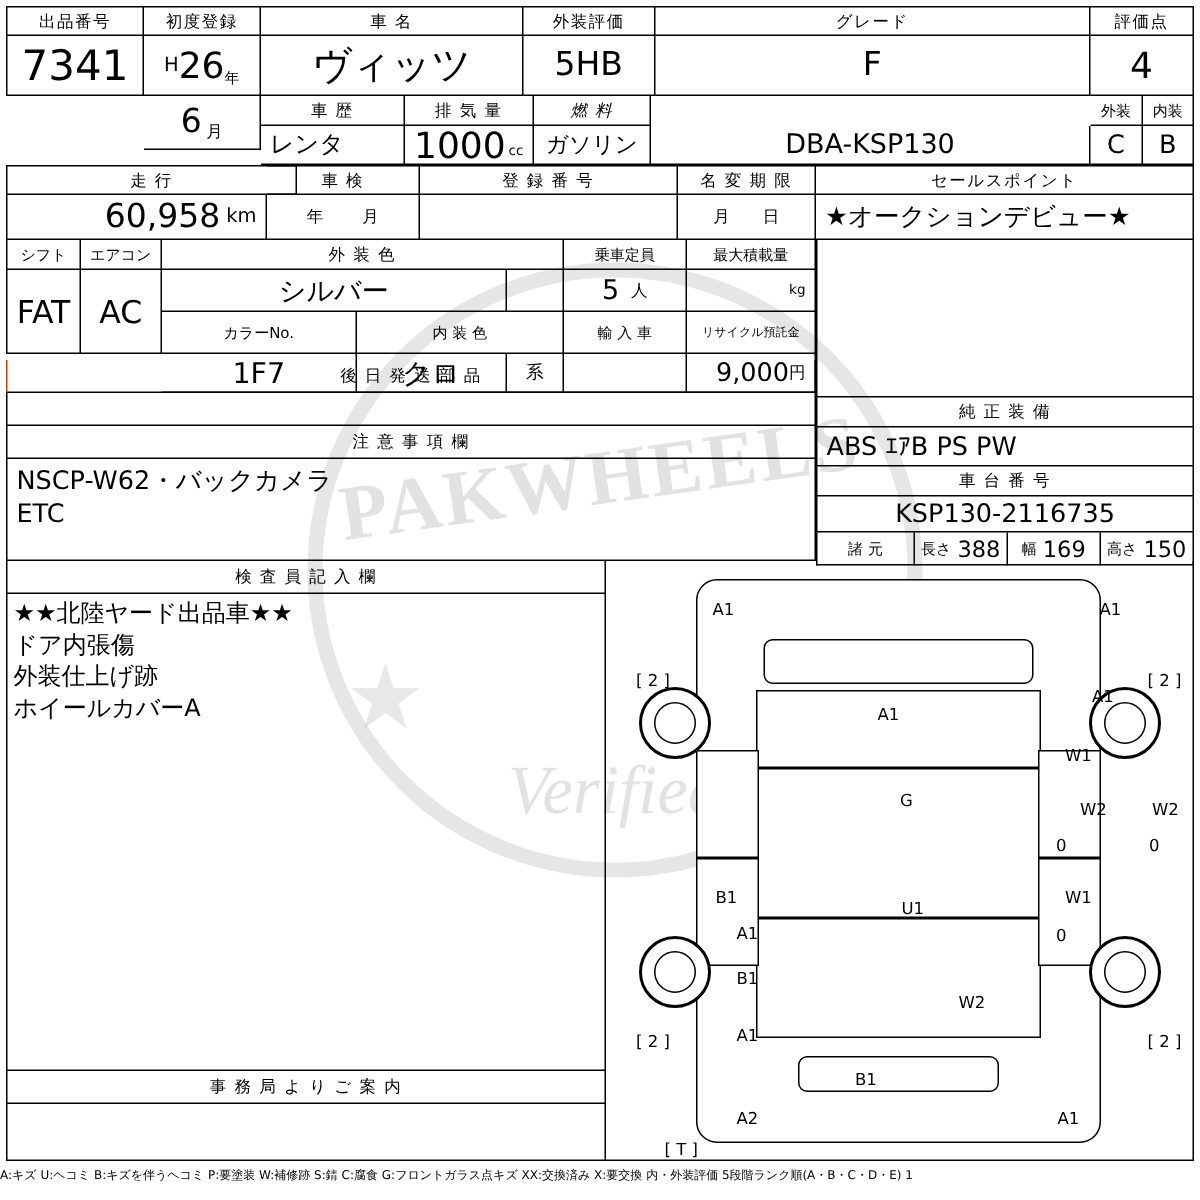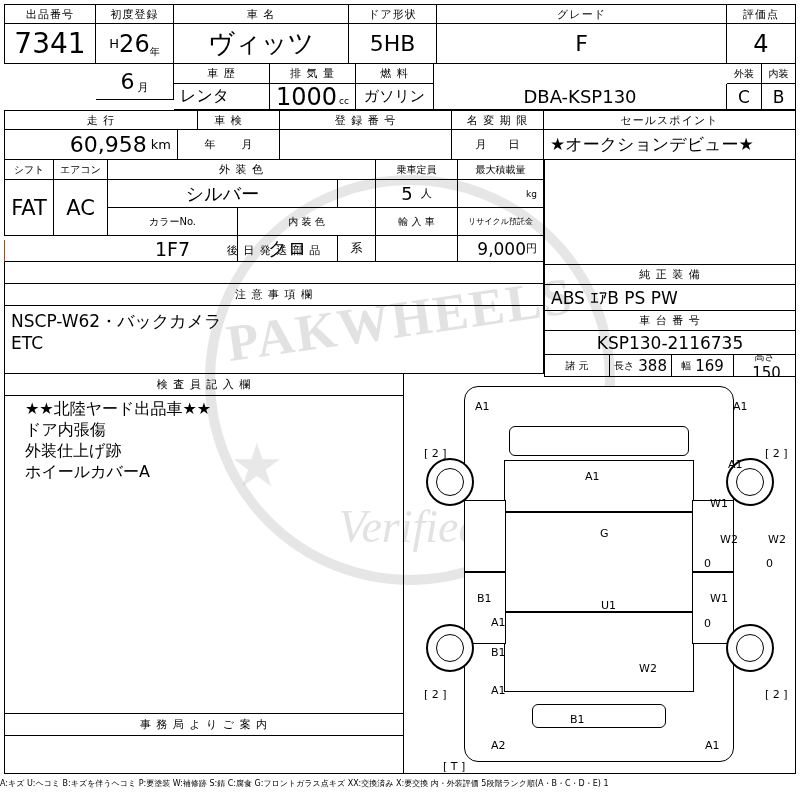--- a/index.html
+++ b/index.html
@@ -78,32 +78,32 @@
   <div class="cell lbl" style="left:96px;top:4px;width:78px;height:20px;border-left:none;">初度登録</div>
   <div class="cell" style="left:96px;top:24px;width:78px;height:40px;border-top:none;border-left:none;">
     <span style="font-size:13px;">H</span>
     <span style="font-size:24px;">26</span>
     <span style="font-size:10px;align-self:flex-end;padding-bottom:4px;">年</span>
   </div>
 
   <div class="cell lbl" style="left:174px;top:4px;width:175px;height:20px;border-left:none;">車 名</div>
   <div class="cell" style="left:174px;top:24px;width:175px;height:40px;border-top:none;border-left:none;font-size:26px;">ヴィッツ</div>
 
-  <div class="cell lbl" style="left:349px;top:4px;width:88px;height:20px;border-left:none;">ドア形状</div>
+  <div class="cell lbl" style="left:349px;top:4px;width:88px;height:20px;border-left:none;">外装評価</div>
   <div class="cell" style="left:349px;top:24px;width:88px;height:40px;border-top:none;border-left:none;font-size:22px;">5HB</div>
 
   <div class="cell lbl" style="left:437px;top:4px;width:290px;height:20px;border-left:none;">グレード</div>
   <div class="cell" style="left:437px;top:24px;width:290px;height:40px;border-top:none;border-left:none;font-size:22px;">F</div>
 
   <div class="cell lbl" style="left:727px;top:4px;width:69px;height:20px;border-left:none;">評価点</div>
   <div class="cell" style="left:727px;top:24px;width:69px;height:40px;border-top:none;border-left:none;font-size:24px;">4</div>
 
   <div class="cell lbl" style="left:174px;top:64px;width:96px;height:20px;border-left:none;border-top:none;">車 歴</div>
   <div class="cell lbl" style="left:270px;top:64px;width:86px;height:20px;border-left:none;border-top:none;">排 気 量</div>
-  <div class="cell lbl" style="left:356px;top:64px;width:78px;height:20px;border-left:none;border-top:none;">燃 料</div>
+  <div class="cell lbl" style="left:356px;top:64px;width:78px;height:20px;border-left:none;border-top:none;font-style:italic;">燃 料</div>
 
   <div class="cell" style="left:96px;top:64px;width:78px;height:36px;border-left:none;border-top:none;">
     <span style="font-size:22px;">6</span>
     <span style="font-size:11px;align-self:flex-end;padding-bottom:4px;padding-left:3px;">月</span>
   </div>
   <div class="cell left" style="left:174px;top:84px;width:96px;height:26px;border-left:none;border-top:none;font-size:16px;">レンタ</div>
   <div class="cell" style="left:270px;top:84px;width:86px;height:26px;border-left:none;border-top:none;">
     <span style="font-size:24px;">1000</span>
     <span style="font-size:9px;align-self:flex-end;padding-bottom:3px;padding-left:2px;">cc</span>
   </div>
@@ -189,27 +189,27 @@
 
   <div class="cell lbl-s" style="left:544px;top:355px;width:66px;height:22px;border-top:none;">諸 元</div>
   <div class="cell" style="left:610px;top:355px;width:62px;height:22px;border-top:none;border-left:none;">
     <span style="font-size:10px;">長さ</span>
     <span style="font-size:15px;padding-left:4px;">388</span>
   </div>
   <div class="cell" style="left:672px;top:355px;width:62px;height:22px;border-top:none;border-left:none;">
     <span style="font-size:10px;">幅</span>
     <span style="font-size:15px;padding-left:4px;">169</span>
   </div>
-  <div class="cell" style="left:734px;top:355px;width:62px;height:22px;border-top:none;border-left:none;flex-direction:column;">
+  <div class="cell" style="left:734px;top:355px;width:62px;height:22px;border-top:none;border-left:none;">
     <span style="font-size:10px;">高さ</span>
     <span style="font-size:15px;padding-left:4px;">150</span>
   </div>
 
   <div class="cell lbl" style="left:4px;top:374px;width:400px;height:22px;border-top:none;">検 査 員 記 入 欄</div>
-  <div class="cell" style="left:4px;top:396px;width:400px;height:318px;border-top:none;flex-direction:column;align-items:flex-start;justify-content:flex-start;padding:2px 0 0 20px;">
+  <div class="cell" style="left:4px;top:396px;width:400px;height:318px;border-top:none;flex-direction:column;align-items:flex-start;justify-content:flex-start;padding:2px 0 0 4px;">
     <div style="font-size:16px;line-height:21px;">★★北陸ヤード出品車★★</div>
     <div style="font-size:16px;line-height:21px;">ドア内張傷</div>
     <div style="font-size:16px;line-height:21px;">外装仕上げ跡</div>
     <div style="font-size:16px;line-height:21px;">ホイールカバーA</div>
   </div>
 
   <div class="cell lbl" style="left:4px;top:714px;width:400px;height:22px;border-top:none;">事 務 局 よ り ご 案 内</div>
   <div class="cell" style="left:4px;top:736px;width:400px;height:38px;border-top:none;"></div>
 
   <div class="cell" style="left:404px;top:374px;width:392px;height:400px;border-top:none;border-left:none;"></div>

